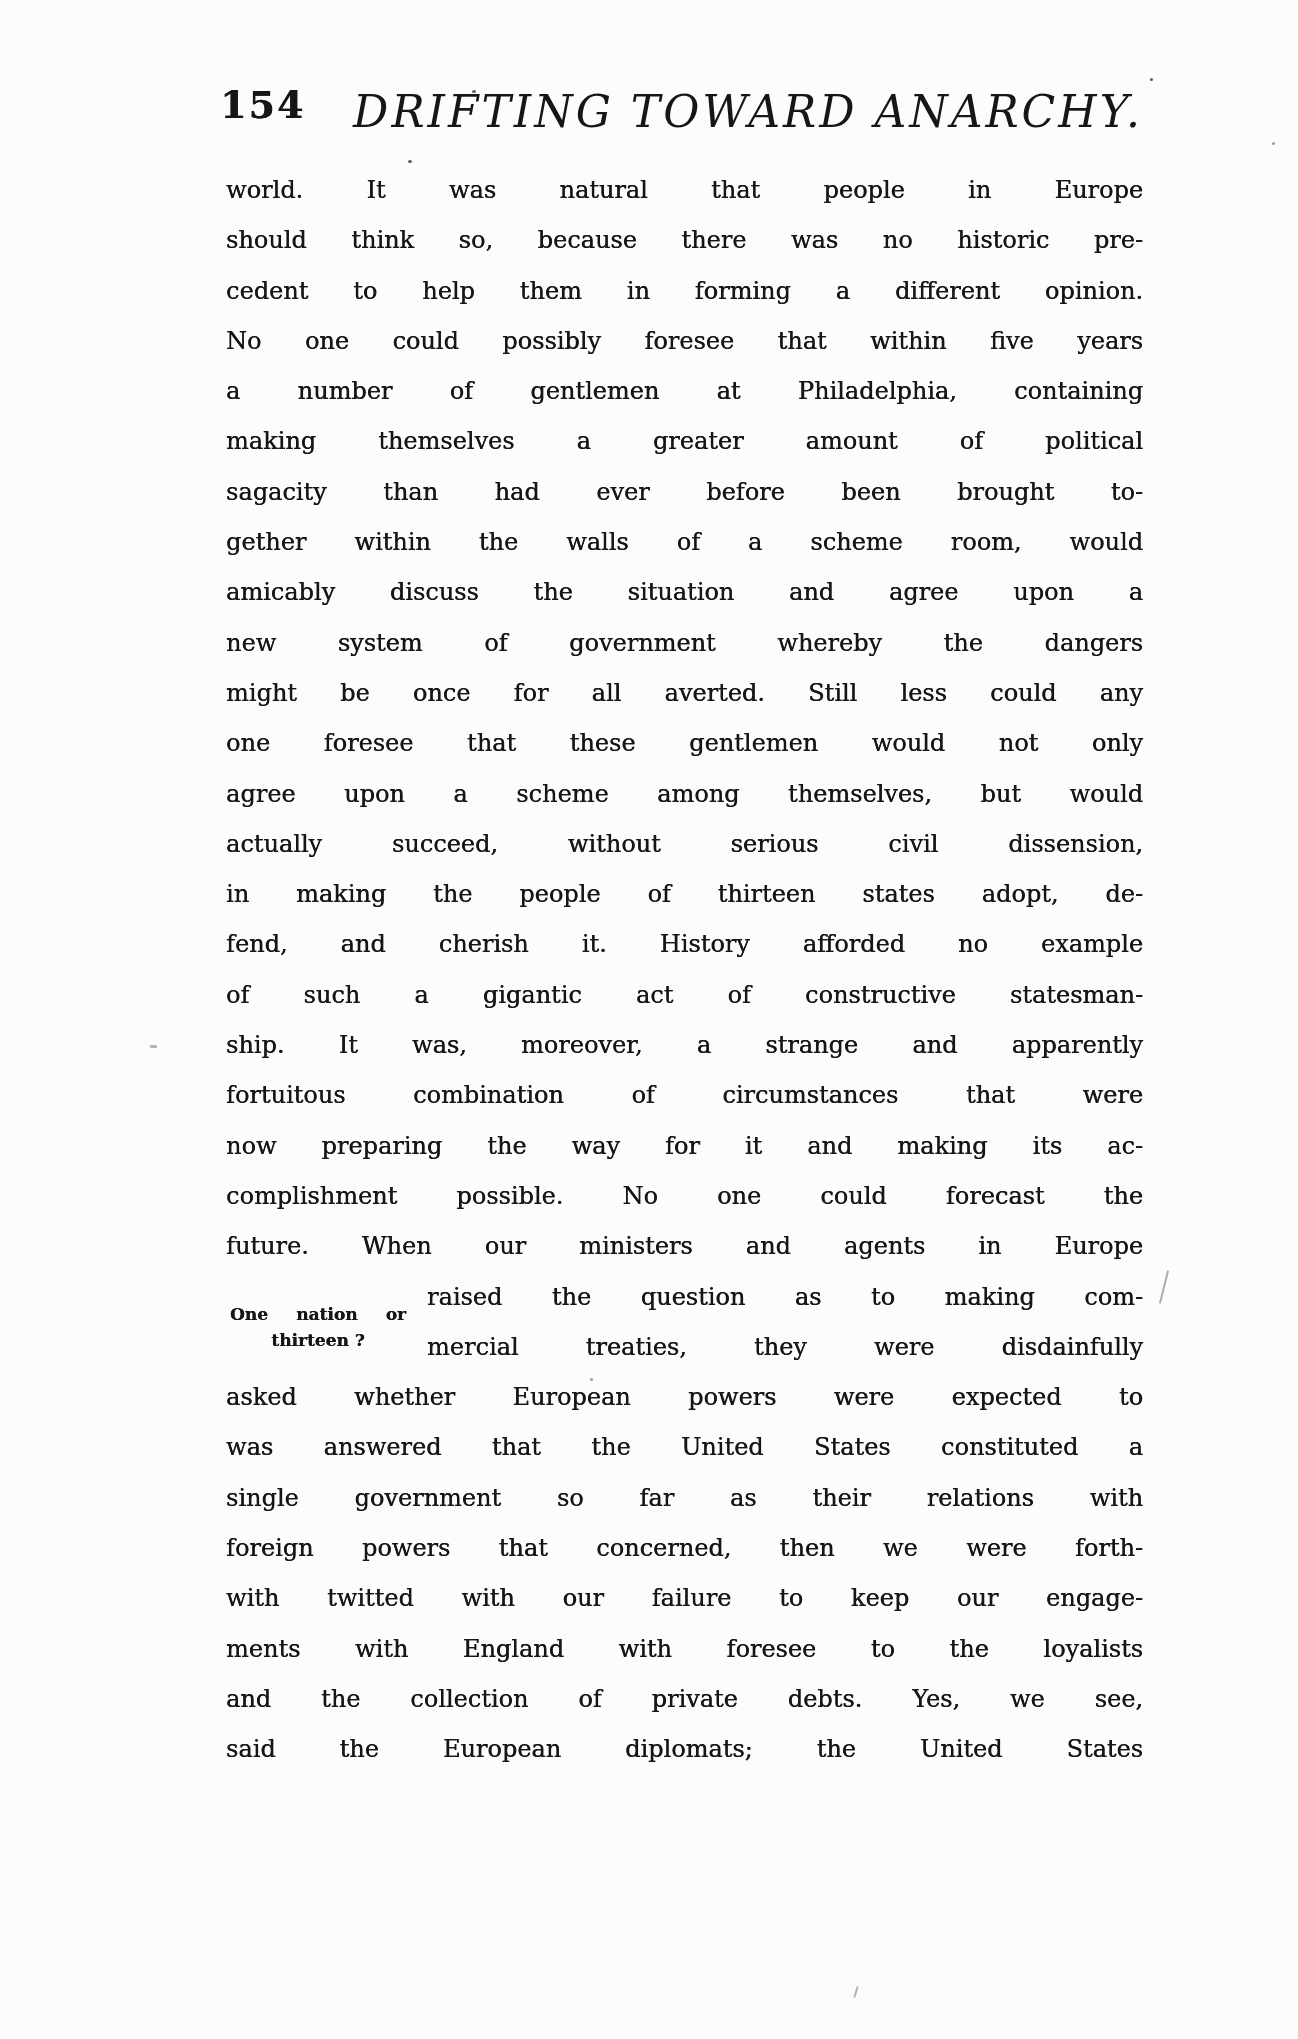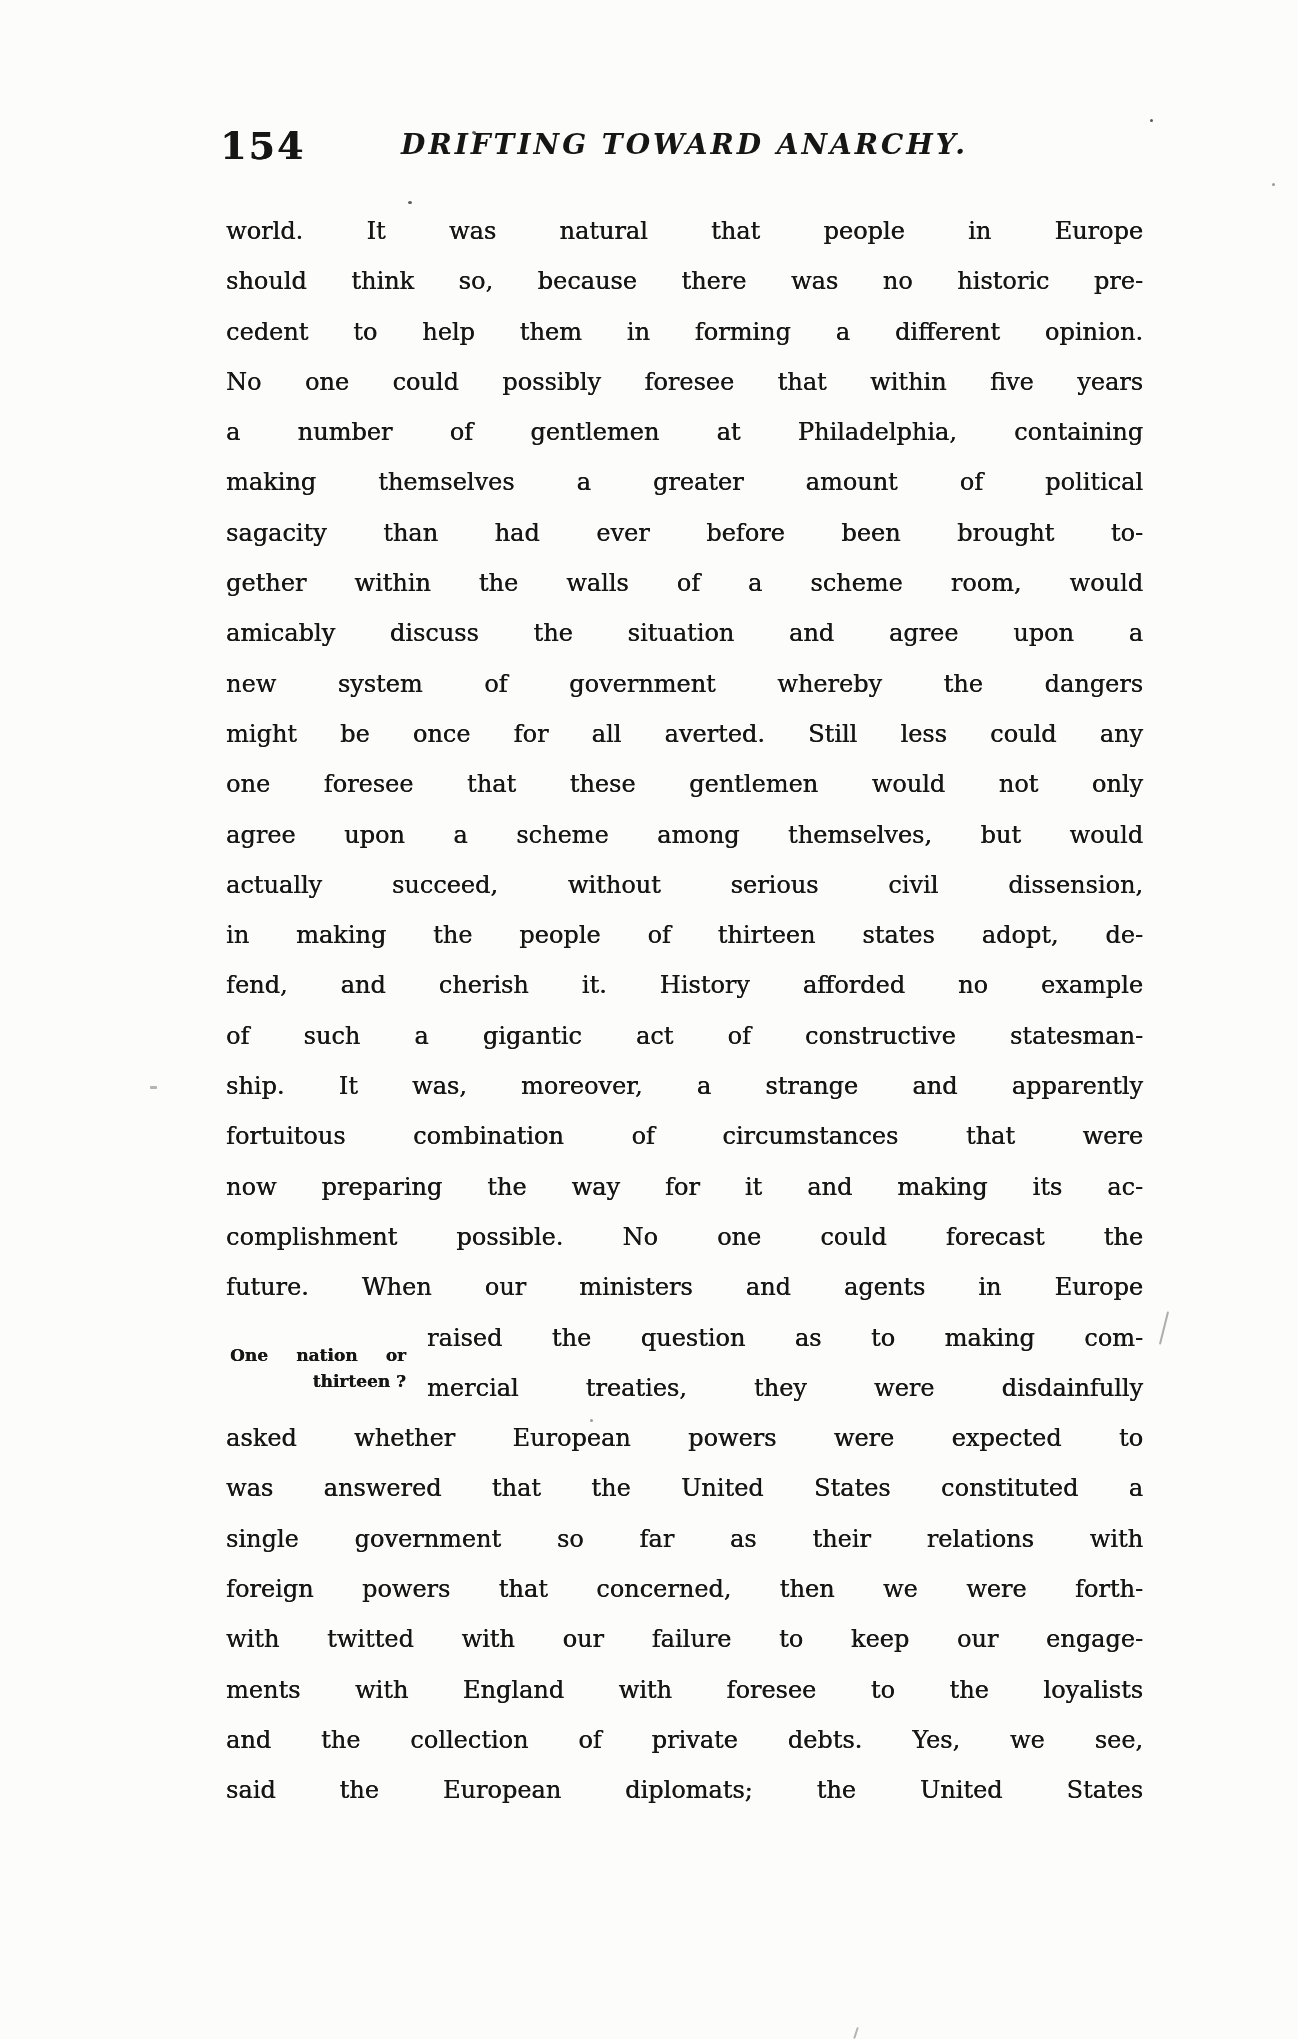--- a/index.html
+++ b/index.html
@@ -11,41 +11,40 @@
     height: 2039px;
     position: relative;
     background: #fcfcfa;
     font-family: "DejaVu Serif", serif;
     color: #161616;
     overflow: hidden;
   }
   .page {
     position: absolute;
     inset: 0;
-    margin-top: 41px;
   }
   .page-number {
     position: absolute;
     left: 220px;
     top: 86px;
     font-size: 38px;
     font-weight: bold;
     letter-spacing: 2px;
     line-height: 1;
     text-shadow: 0.4px 0 0 currentColor;
   }
   .running-title {
     position: absolute;
     left: 226px;
     top: 90px;
     width: 917px;
-    text-align: center;
-    font-size: 28px;
+    text-align: right;
+    font-size: 44px;
     font-style: italic;
-    font-weight: bold;
+    font-weight: normal;
     letter-spacing: 3px;
     line-height: 1;
     white-space: nowrap;
   }
   .body-block {
     position: absolute;
     left: 226px;
     top: 165px;
     width: 917px;
   }
@@ -69,21 +68,21 @@
     font-size: 17px;
     font-weight: bold;
     line-height: 26px;
     text-shadow: 0.3px 0 0 currentColor;
   }
   .margin-note .note-line-1 {
     text-align: justify;
     text-align-last: justify;
   }
   .margin-note .note-line-2 {
-    text-align: right;
+    text-align: center;
   }
   .artifact {
     position: absolute;
     background: #5a5a55;
     border-radius: 50%;
   }
   .artifact.stroke {
     border-radius: 1px;
     background: #6b6b66;
   }

